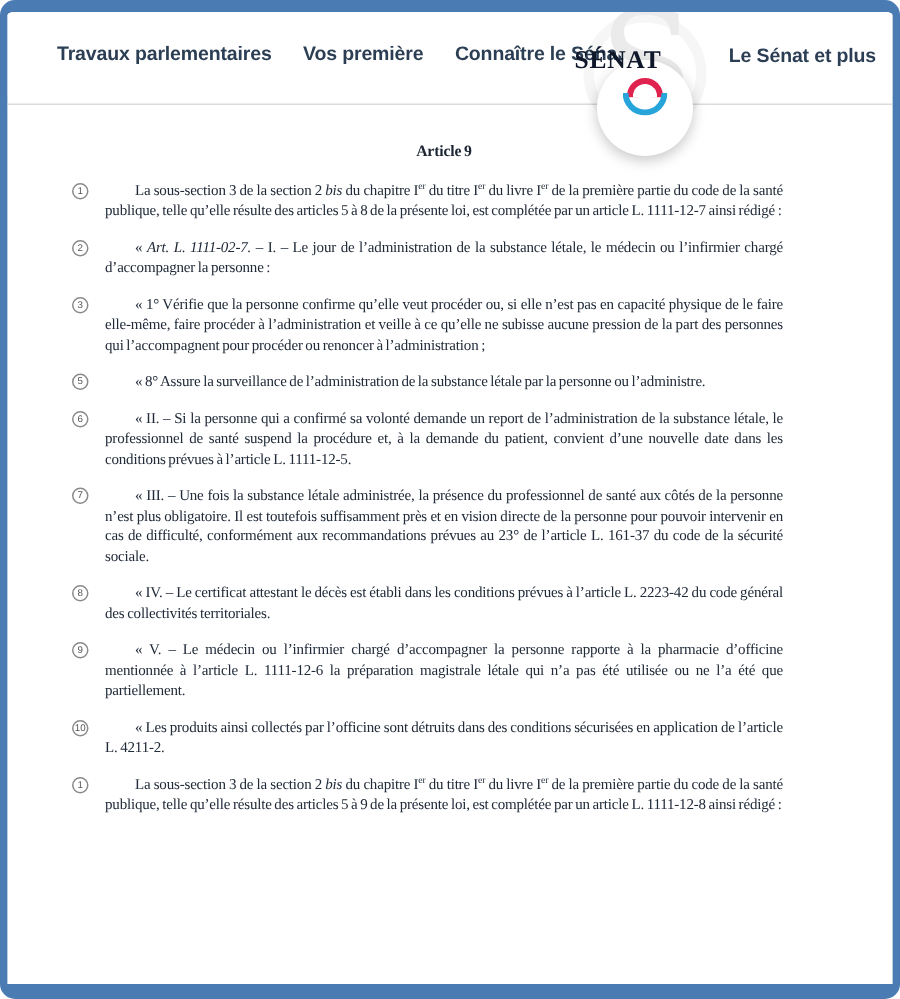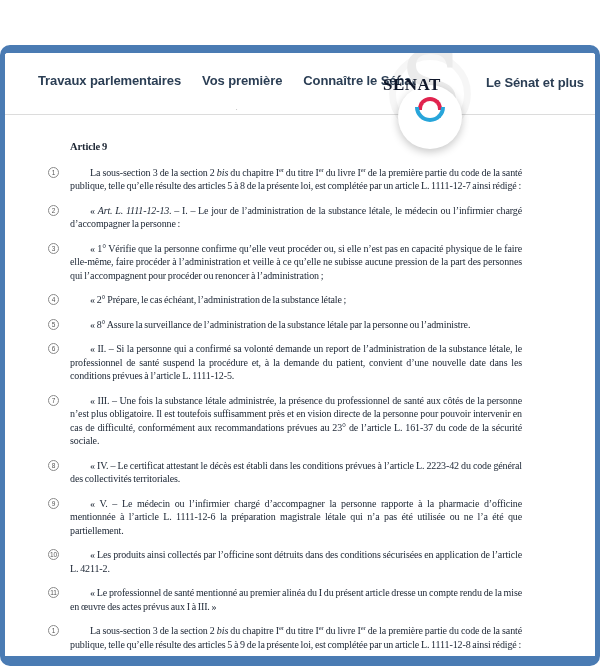--- a/index.html
+++ b/index.html
@@ -1,21 +1,21 @@
 <!DOCTYPE html>
 <html lang="fr"><head>
 <meta charset="utf-8">
 <style>
   * { margin:0; padding:0; box-sizing:border-box; }
   html,body { width:600px; height:666px; background:#ffffff; font-family:"Liberation Sans", sans-serif; }
 
   .frame {
     position:absolute; inset:0;
     border:5px solid #4a7bb3; border-top-width:8px; border-bottom-width:10px;
-    border-radius:10px; overflow:hidden; background:#fff;margin-top:45px;
+    border-radius:10px; overflow:hidden; background:#fff;
   }
   .page { position:relative; width:100%; height:100%; background:#fff; overflow:hidden; }
 
   
   .header {
     position:absolute; top:0; left:0; right:0; height:56px;
     background:#fff; z-index:5;
   }
   .nav-left {
     position:absolute; left:33px; top:20px; display:flex; gap:21px; white-space:nowrap;
@@ -65,21 +65,21 @@
   }
 
   
   .doc {
     position:absolute; top:61px; left:0; right:0; bottom:0; overflow:hidden;
     font-family:"Liberation Serif","DejaVu Serif",serif;
     font-size:10px; line-height:13.5px; color:#202a38;
     letter-spacing:-0.12px; word-spacing:-0.6px;
   }
   .article-heading {
-    margin:26px 73px 12px 65px; text-align:left;
+    margin:26px 73px 12px 65px; text-align:center;
     font-weight:700; font-size:10.5px; color:#1c2533;
   }
   .article-heading:first-child { margin-top:26px; }
   .para { position:relative; margin:0 73px 11px 65px; }
   .pnum {
     position:absolute; left:-22px; top:1px;
     width:11px; height:11px; border:1px solid #8a8a8a; border-radius:50%;
     font-family:"Liberation Sans", sans-serif; font-size:6.5px; line-height:10px;
     text-align:center; color:#555; letter-spacing:0; word-spacing:0;
   }
@@ -118,29 +118,25 @@
     </div>
 
     <main class="doc">
         <div class="article-heading">Article 9</div>
         <div class="para">
           <span class="pnum">1</span>
           <span class="ptext"><span>La sous-section 3 de la section 2 </span><i>bis</i><span> du chapitre I</span><sup>er</sup><span> du titre I</span><sup>er</sup><span> du livre I</span><sup>er</sup><span> de la première partie du code de la santé publique, telle qu’elle résulte des articles 5 à 8 de la présente loi, est complétée par un article L. 1111-12-7 ainsi rédigé :</span></span>
         </div>
         <div class="para">
           <span class="pnum">2</span>
-          <span class="ptext"><span>« </span><i>Art. L. 1111-12-13.</i><span> – I. – Le jour de l’administration de la substance létale, le médecin ou l’infirmier chargé d’accompagner la personne :</span></span>
+          <span class="ptext"><span>« </span><i>Art. L. 1111-02-7.</i><span> – I. – Le jour de l’administration de la substance létale, le médecin ou l’infirmier chargé d’accompagner la personne :</span></span>
         </div>
         <div class="para">
           <span class="pnum">3</span>
           <span class="ptext"><span>« 1° Vérifie que la personne confirme qu’elle veut procéder ou, si elle n’est pas en capacité physique de le faire elle-même, faire procéder à l’administration et veille à ce qu’elle ne subisse aucune pression de la part des personnes qui l’accompagnent pour procéder ou renoncer à l’administration ;</span></span>
-        </div>
-        <div class="para">
-          <span class="pnum">4</span>
-          <span class="ptext"><span>« 2° Prépare, le cas échéant, l’administration de la substance létale ;</span></span>
         </div>
         <div class="para">
           <span class="pnum">5</span>
           <span class="ptext"><span>« 8° Assure la surveillance de l’administration de la substance létale par la personne ou l’administre.</span></span>
         </div>
         <div class="para">
           <span class="pnum">6</span>
           <span class="ptext"><span>« II. – Si la personne qui a confirmé sa volonté demande un report de l’administration de la substance létale, le professionnel de santé suspend la procédure et, à la demande du patient, convient d’une nouvelle date dans les conditions prévues à l’article L. 1111-12-5.</span></span>
         </div>
         <div class="para">
@@ -153,23 +149,19 @@
         </div>
         <div class="para">
           <span class="pnum">9</span>
           <span class="ptext"><span>« V. – Le médecin ou l’infirmier chargé d’accompagner la personne rapporte à la pharmacie d’officine mentionnée à l’article L. 1111-12-6 la préparation magistrale létale qui n’a pas été utilisée ou ne l’a été que partiellement.</span></span>
         </div>
         <div class="para">
           <span class="pnum">10</span>
           <span class="ptext"><span>« Les produits ainsi collectés par l’officine sont détruits dans des conditions sécurisées en application de l’article L. 4211-2.</span></span>
         </div>
         <div class="para">
-          <span class="pnum">11</span>
-          <span class="ptext"><span>« Le professionnel de santé mentionné au premier alinéa du I du présent article dresse un compte rendu de la mise en œuvre des actes prévus aux I à III. »</span></span>
-        </div>
-        <div class="para">
           <span class="pnum">1</span>
           <span class="ptext"><span>La sous-section 3 de la section 2 </span><i>bis</i><span> du chapitre I</span><sup>er</sup><span> du titre I</span><sup>er</sup><span> du livre I</span><sup>er</sup><span> de la première partie du code de la santé publique, telle qu’elle résulte des articles 5 à 9 de la présente loi, est complétée par un article L. 1111-12-8 ainsi rédigé :</span></span>
         </div>
       </main>
 
   </div>
 </div>
 
 </body></html>

